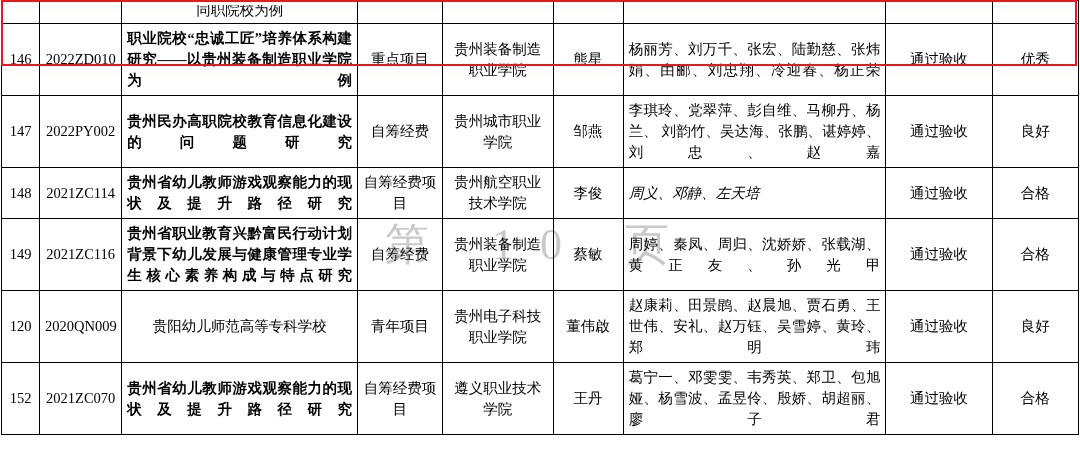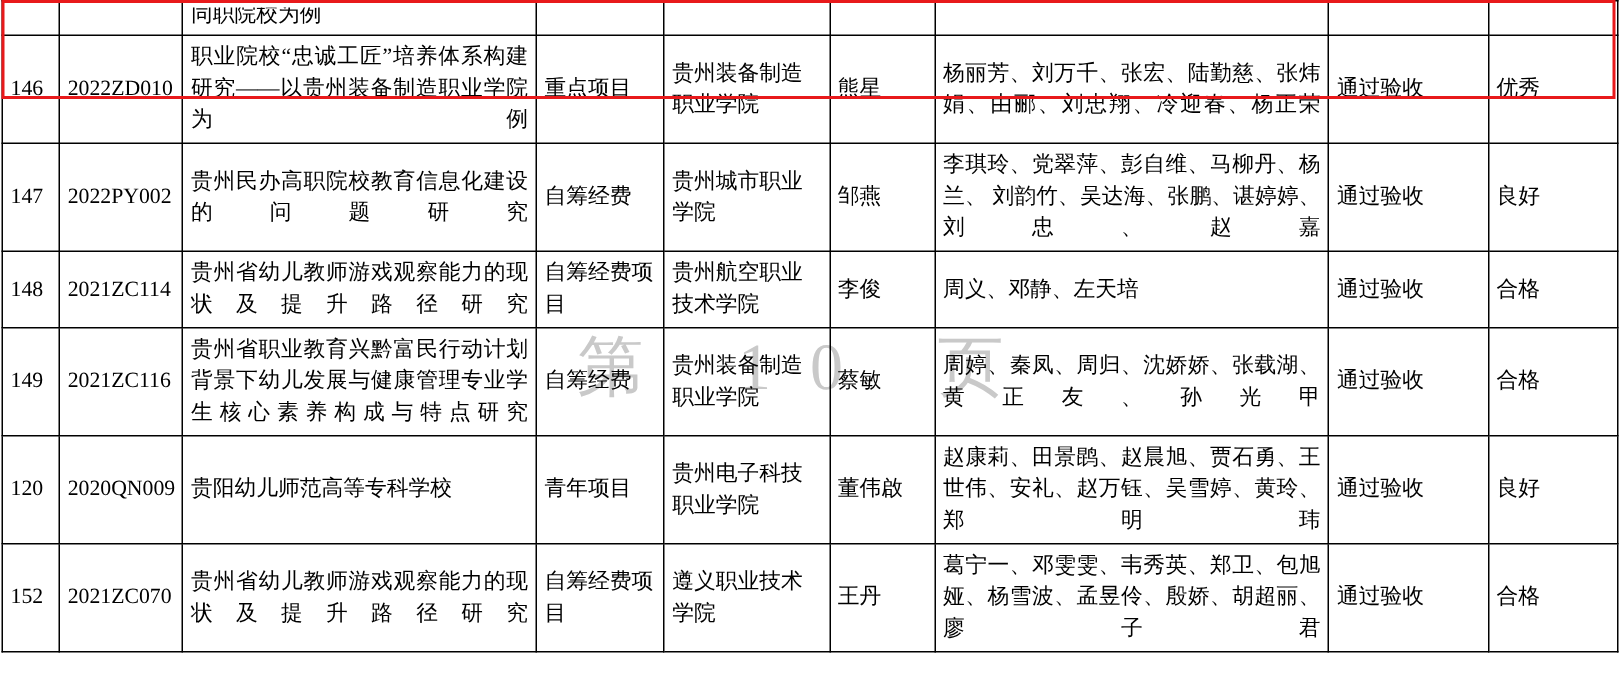--- a/index.html
+++ b/index.html
@@ -40,23 +40,23 @@
   col.c-no      { width: 38px; }
   col.c-code    { width: 82px; }
   col.c-title   { width: 235px; }
   col.c-type    { width: 85px; }
   col.c-unit    { width: 110px; }
   col.c-leader  { width: 70px; }
   col.c-members { width: 262px; }
   col.c-status  { width: 106px; }
   col.c-grade   { width: 86px; }
 
-  .ctr { }
-  .just { text-align: justify; text-align-last: justify; }
-  .left { text-align: left; }
+  .ctr { text-align: center; }
+  .just { text-align: justify; text-align-last: justify; font-weight: bold; }
+  .left { text-align: left; font-style: italic; }
 
   .row-partial td {
     border-top: none;
     height: 10px;
     padding: 0 5px;
     font-size: 14.5px;
     line-height: 1;
     overflow: hidden;
   }
   .clip-top {

